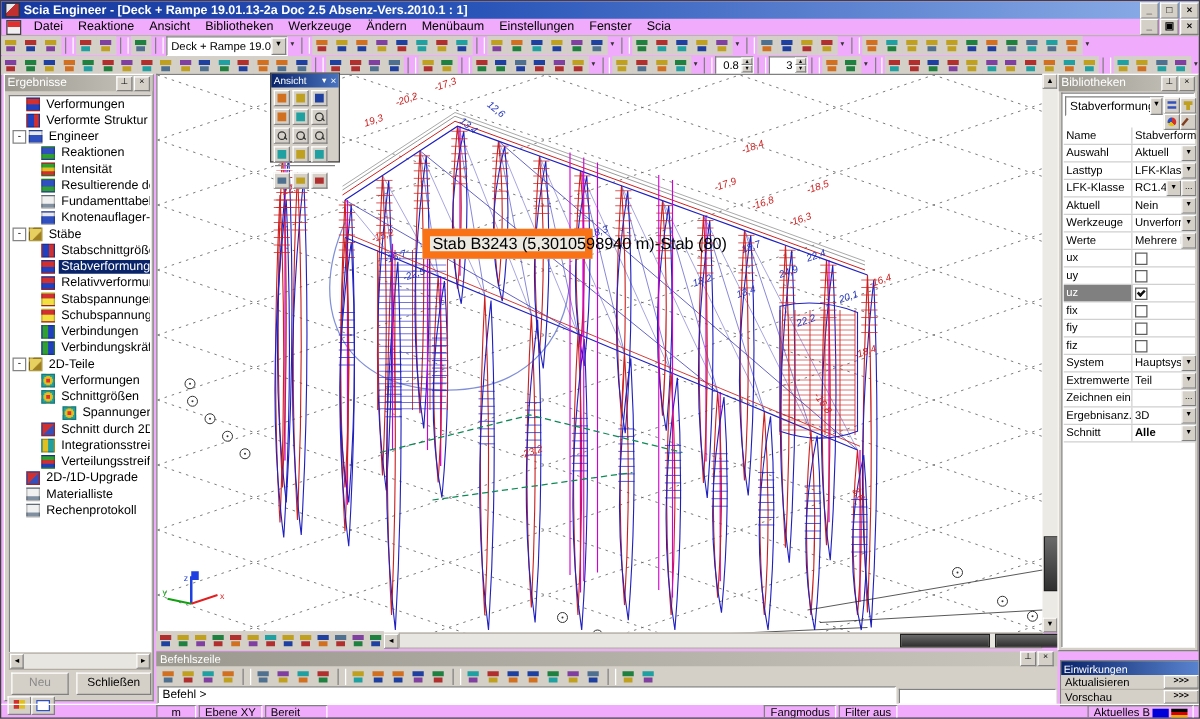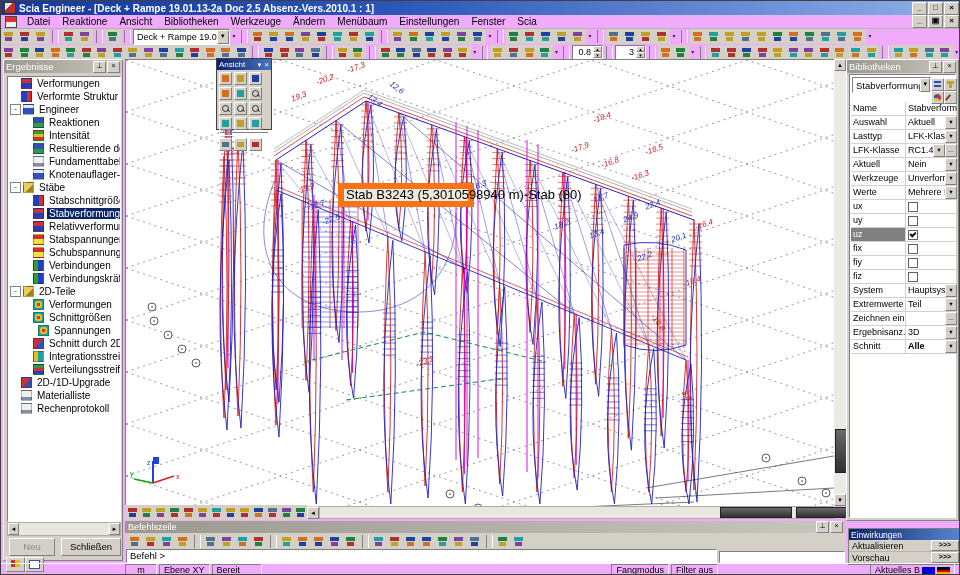--- a/index.html
+++ b/index.html
@@ -635,21 +635,21 @@
           <span class="lbl">2D-Teile</span>
         </div>
         <div class="titem" style="padding-left: 25px;">
           <span class="ticon" data-icon="contour"></span>
           <span class="lbl">Verformungen</span>
         </div>
         <div class="titem" style="padding-left: 25px;">
           <span class="ticon" data-icon="contour"></span>
           <span class="lbl">Schnittgrößen</span>
         </div>
-        <div class="titem" style="padding-left: 30px;">
+        <div class="titem" style="padding-left: 42px;">
           <span class="ticon" data-icon="contour"></span>
           <span class="lbl">Spannungen</span>
         </div>
         <div class="titem" style="padding-left: 25px;">
           <span class="ticon" data-icon="section-cut"></span>
           <span class="lbl">Schnitt durch 2D-Teil</span>
         </div>
         <div class="titem" style="padding-left: 25px;">
           <span class="ticon" data-icon="integration-strip"></span>
           <span class="lbl">Integrationsstreifen</span>

